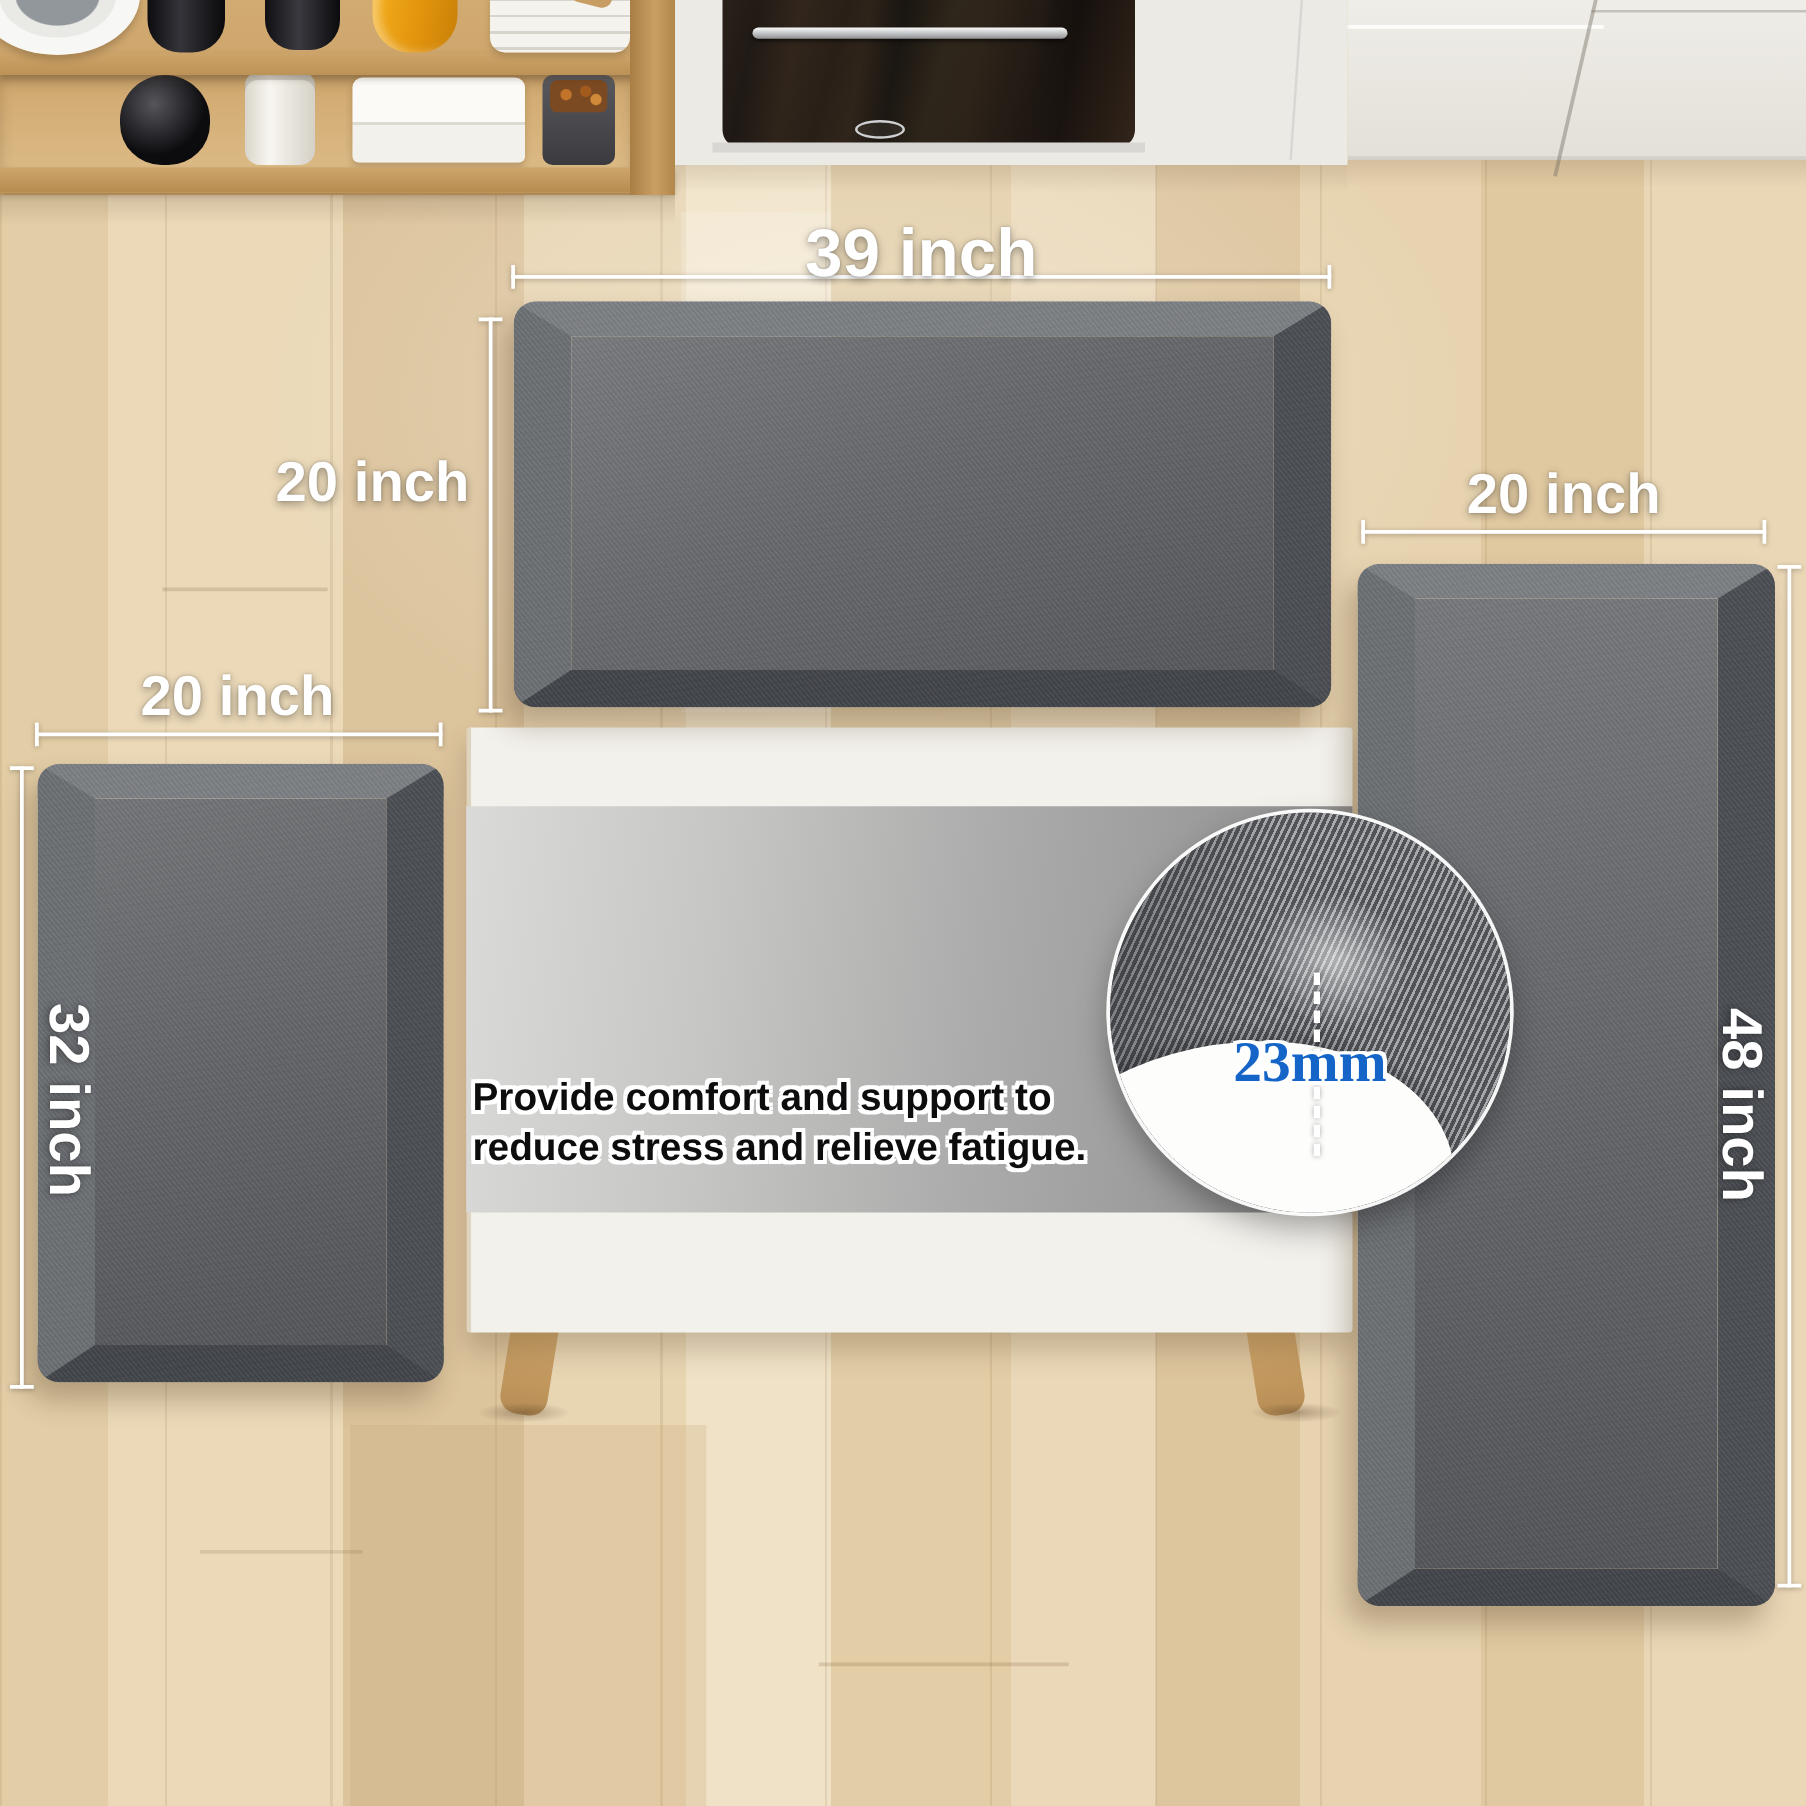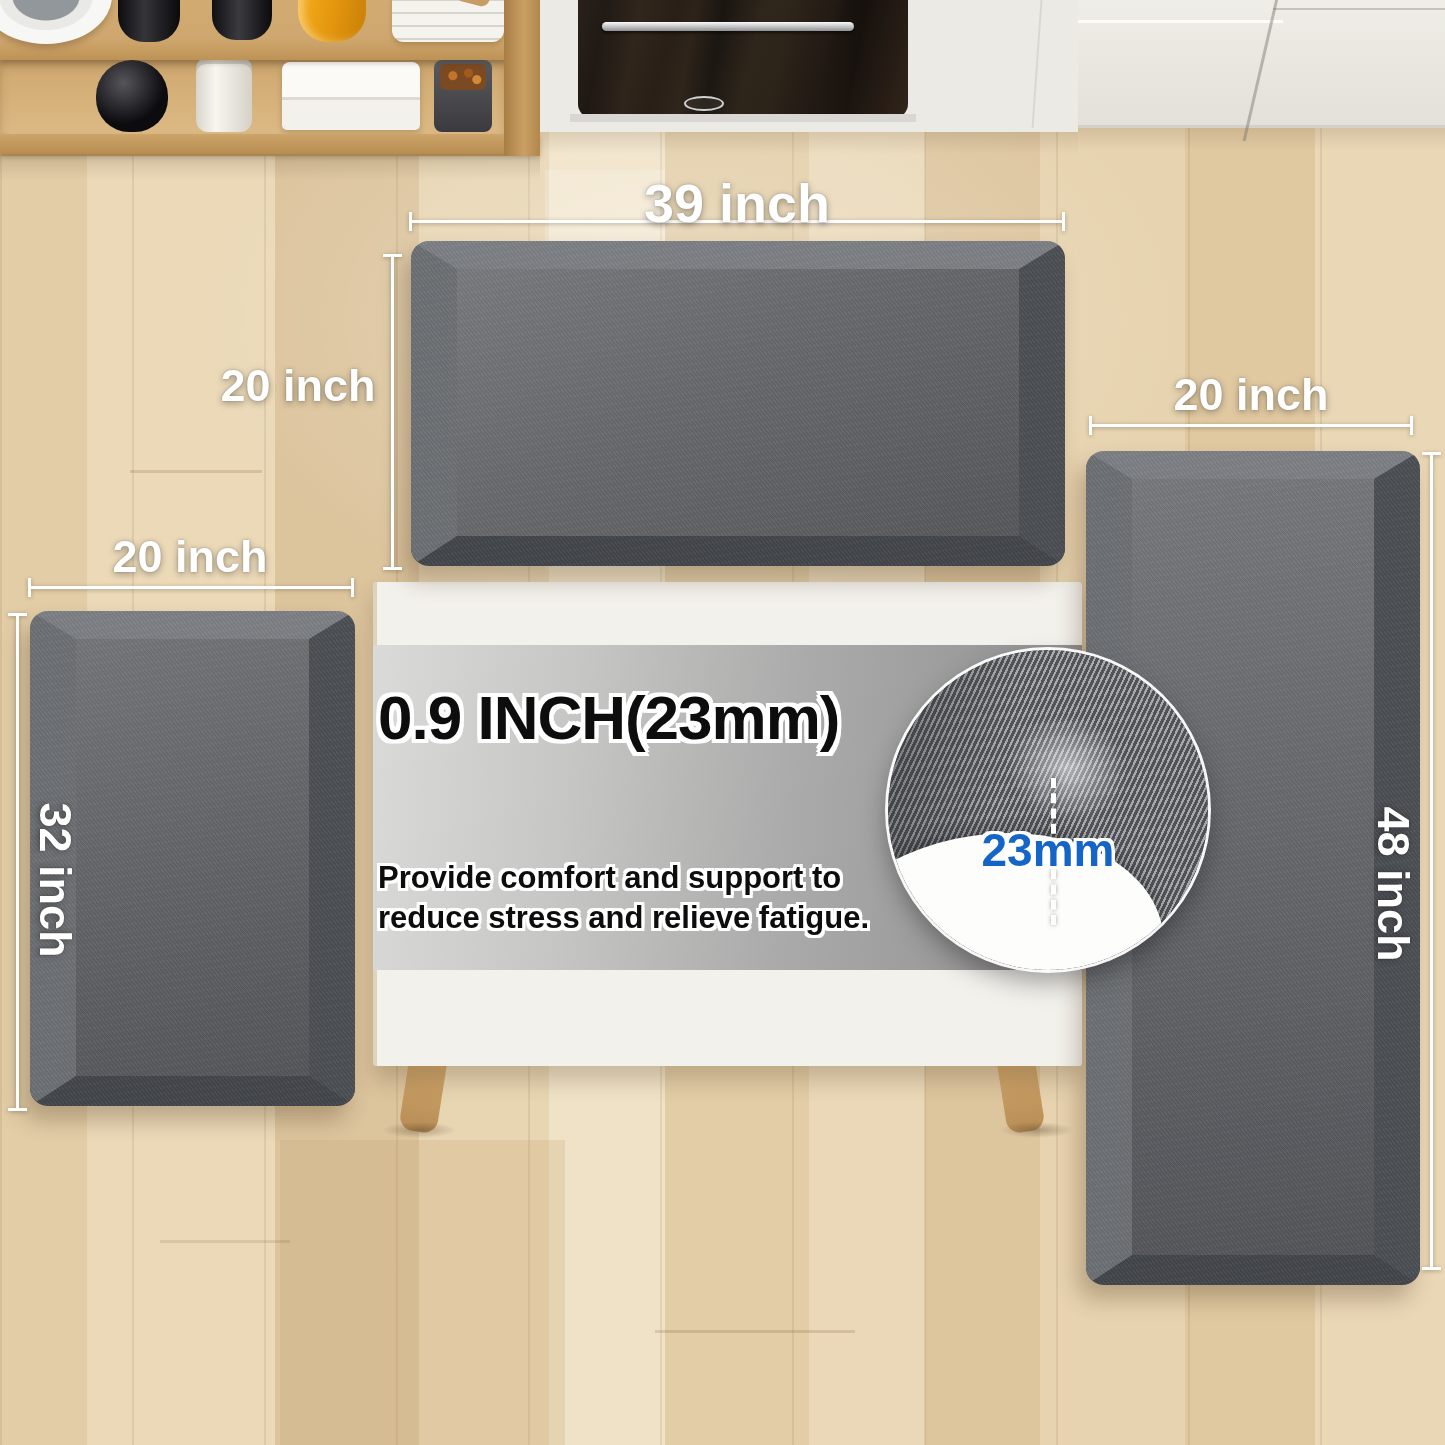--- a/index.html
+++ b/index.html
@@ -153,21 +153,21 @@
   .ct-1 { left:16px; top:22px; }
   .ct-2 { left:16px; top:104px; }
   .cb-1 { left:16px; top:200px; }
   .cb-2 { left:16px; top:240px; }
 
   
   .inset { left:888px; top:650px; width:320px; height:320px; border-radius:50%; overflow:hidden; z-index:9;
     background:
       repeating-linear-gradient(115deg, rgba(178,180,184,0.85) 0 2px, rgba(78,80,84,0.9) 2px 5px),
       linear-gradient(135deg,#7a7c80,#55575b);
-    box-shadow:0 0 0 3px rgba(255,255,255,0.95), 0 12px 26px rgba(0,0,0,0.35); }
+    box-shadow:0 0 0 3px rgba(255,255,255,0.95), 0 12px 26px rgba(0,0,0,0.35);font-family:Liberation Serif, serif; }
   .inset-shade { left:-5%; top:0; width:55%; height:80%;
     background:linear-gradient(100deg, rgba(35,36,40,0.45), rgba(35,36,40,0) 70%); }
   .inset-corner-shine { left:30%; top:14%; width:52%; height:46%; border-radius:50%;
     background:radial-gradient(closest-side, rgba(255,255,255,0.55), rgba(255,255,255,0) 72%); transform:rotate(18deg); }
   .inset-white { left:-28%; top:58%; width:115%; height:80%; border-radius:50%;
     background:#fdfdfc; transform:rotate(-12deg); box-shadow:0 -6px 14px rgba(0,0,0,0.25); }
   .inset-dash { left:51%; top:40%; height:46%; width:0; border-left:5px dashed #ffffff;
     filter:drop-shadow(0 0 2px rgba(0,0,0,0.35)); }
   .inset-label { left:0; top:54%; width:100%; text-align:center; font-weight:bold; font-size:46px; color:#1565c8; white-space:nowrap;
     text-shadow:-3px -3px 0 #fff, -3px 0 0 #fff, -3px 3px 0 #fff, 0 -3px 0 #fff, 0 3px 0 #fff,
@@ -240,21 +240,20 @@
   <div class="dv line-32"></div>
   <div class="dim-label dl-20-left">20 inch</div>
   <div class="dim-label dl-32">32 inch</div>
 
   <div class="dh line-20-right"></div>
   <div class="dv line-48"></div>
   <div class="dim-label dl-20-right">20 inch</div>
   <div class="dim-label dl-48">48 inch</div>
 
   <div class="callout">
-    <div class="callout-title ct-1">0.9 INCH(23mm)</div>
     <div class="callout-body cb-2">reduce stress and relieve fatigue.</div>
     <div class="callout-body cb-1">Provide comfort and support to</div>
   </div>
 
   <div class="inset">
     <div class="inset-shade"></div>
     <div class="inset-corner-shine"></div>
     <div class="inset-white"></div>
     <div class="inset-dash"></div>
     <div class="inset-label">23mm</div>

